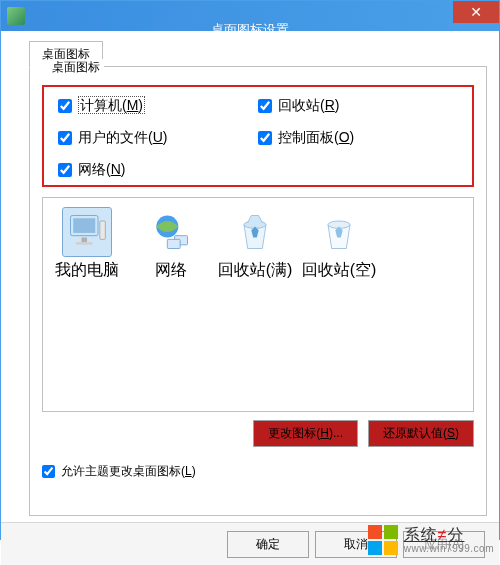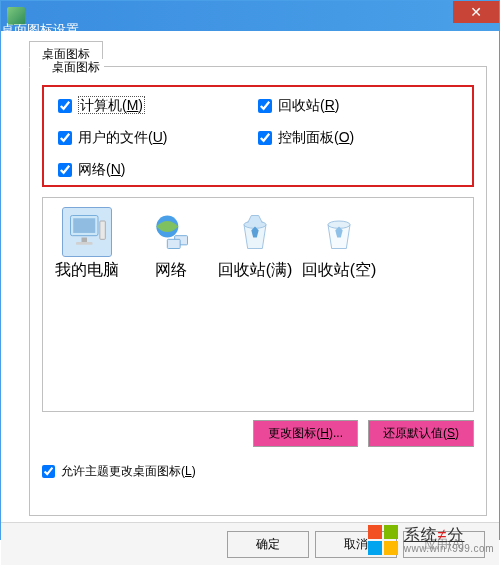--- a/index.html
+++ b/index.html
@@ -33,20 +33,21 @@
     .titlebar-icon {
       width: 18px;
       height: 18px;
       margin-left: 6px;
       background: linear-gradient(135deg, #7fc97f 0%, #2e8b57 100%);
       border-radius: 2px;
       display: inline-block;
     }
     .titlebar-title {
       flex: 1;
+      text-align: center;
       font-size: 13px;
       margin-left: -24px;
       margin-top: 28px;
     }
     .close-btn {
       position: absolute;
       right: 0;
       top: 0;
       width: 46px;
       height: 22px;
@@ -162,21 +163,21 @@
       height: 44px;
     }
     .button-row {
       display: flex;
       justify-content: flex-end;
       gap: 10px;
       margin-top: 8px;
     }
     .btn {
       border: 1px solid #a0a0a0;
-      background: #ec4899;
+      background: #b91c1c;
       padding: 4px 14px;
       font-size: 12px;
       cursor: pointer;
       font-family: inherit;
     }
     .allow-theme {
       display: flex;
       align-items: center;
       gap: 6px;
       margin-top: 16px;

